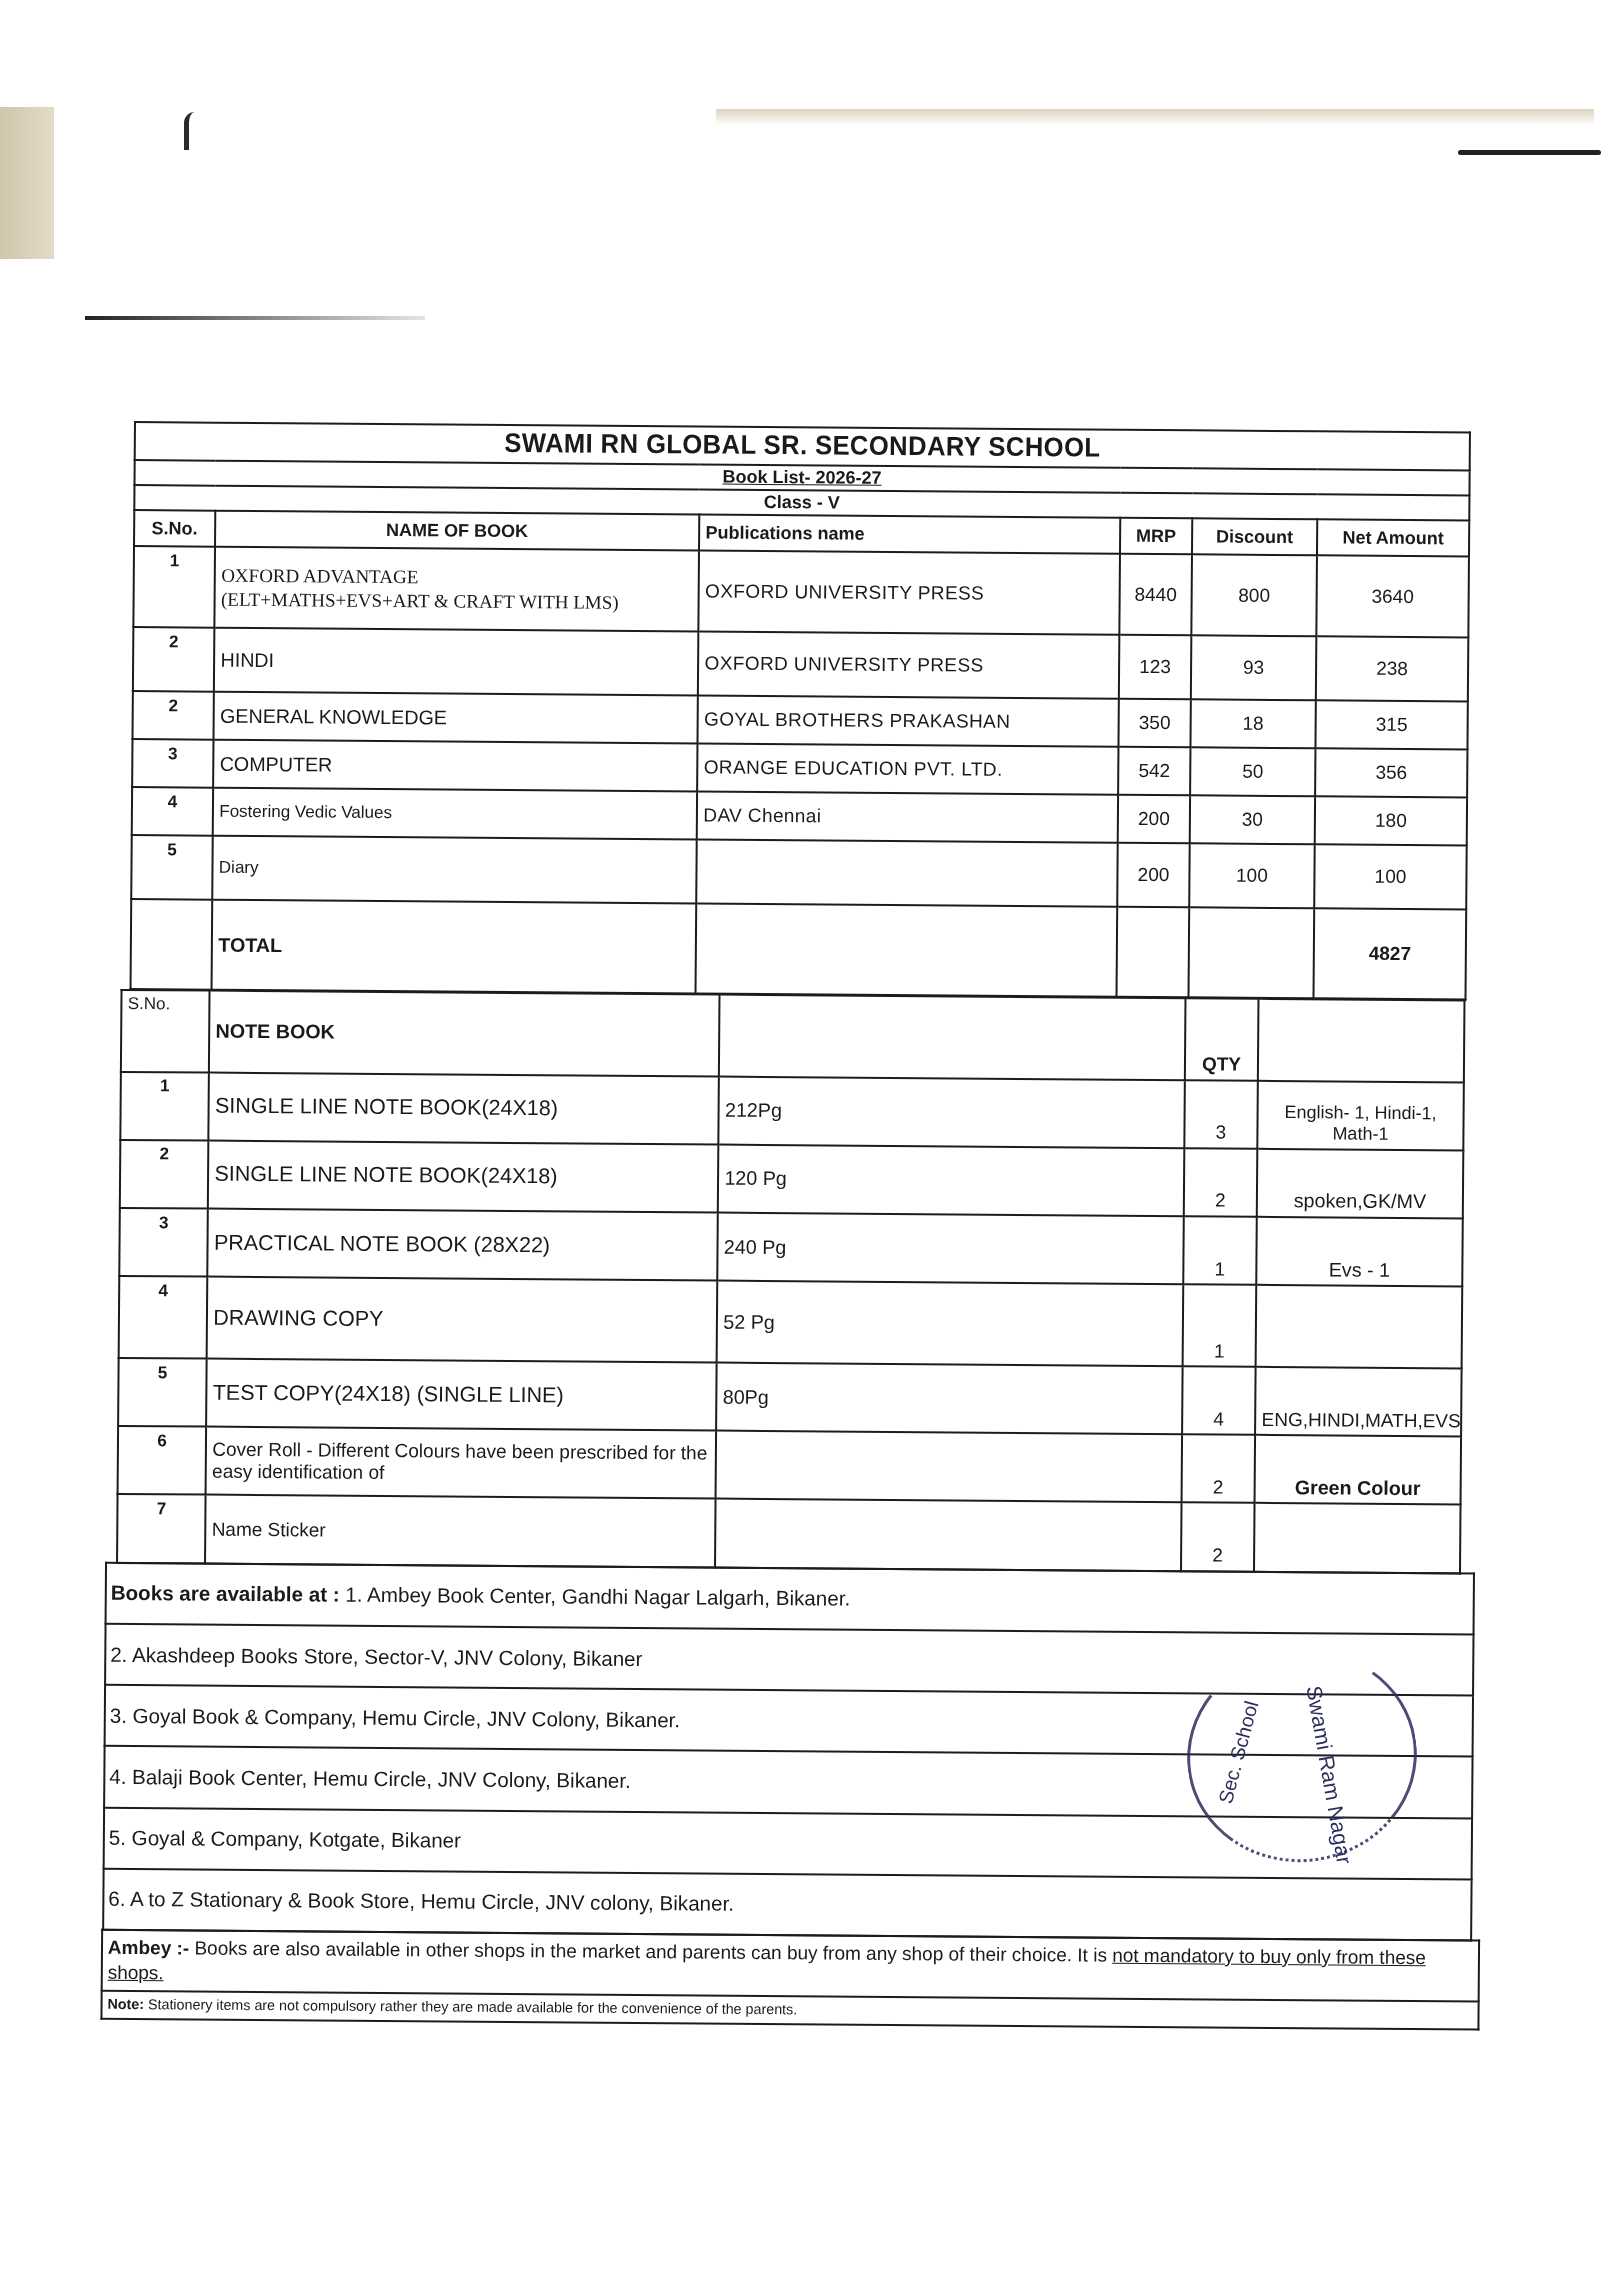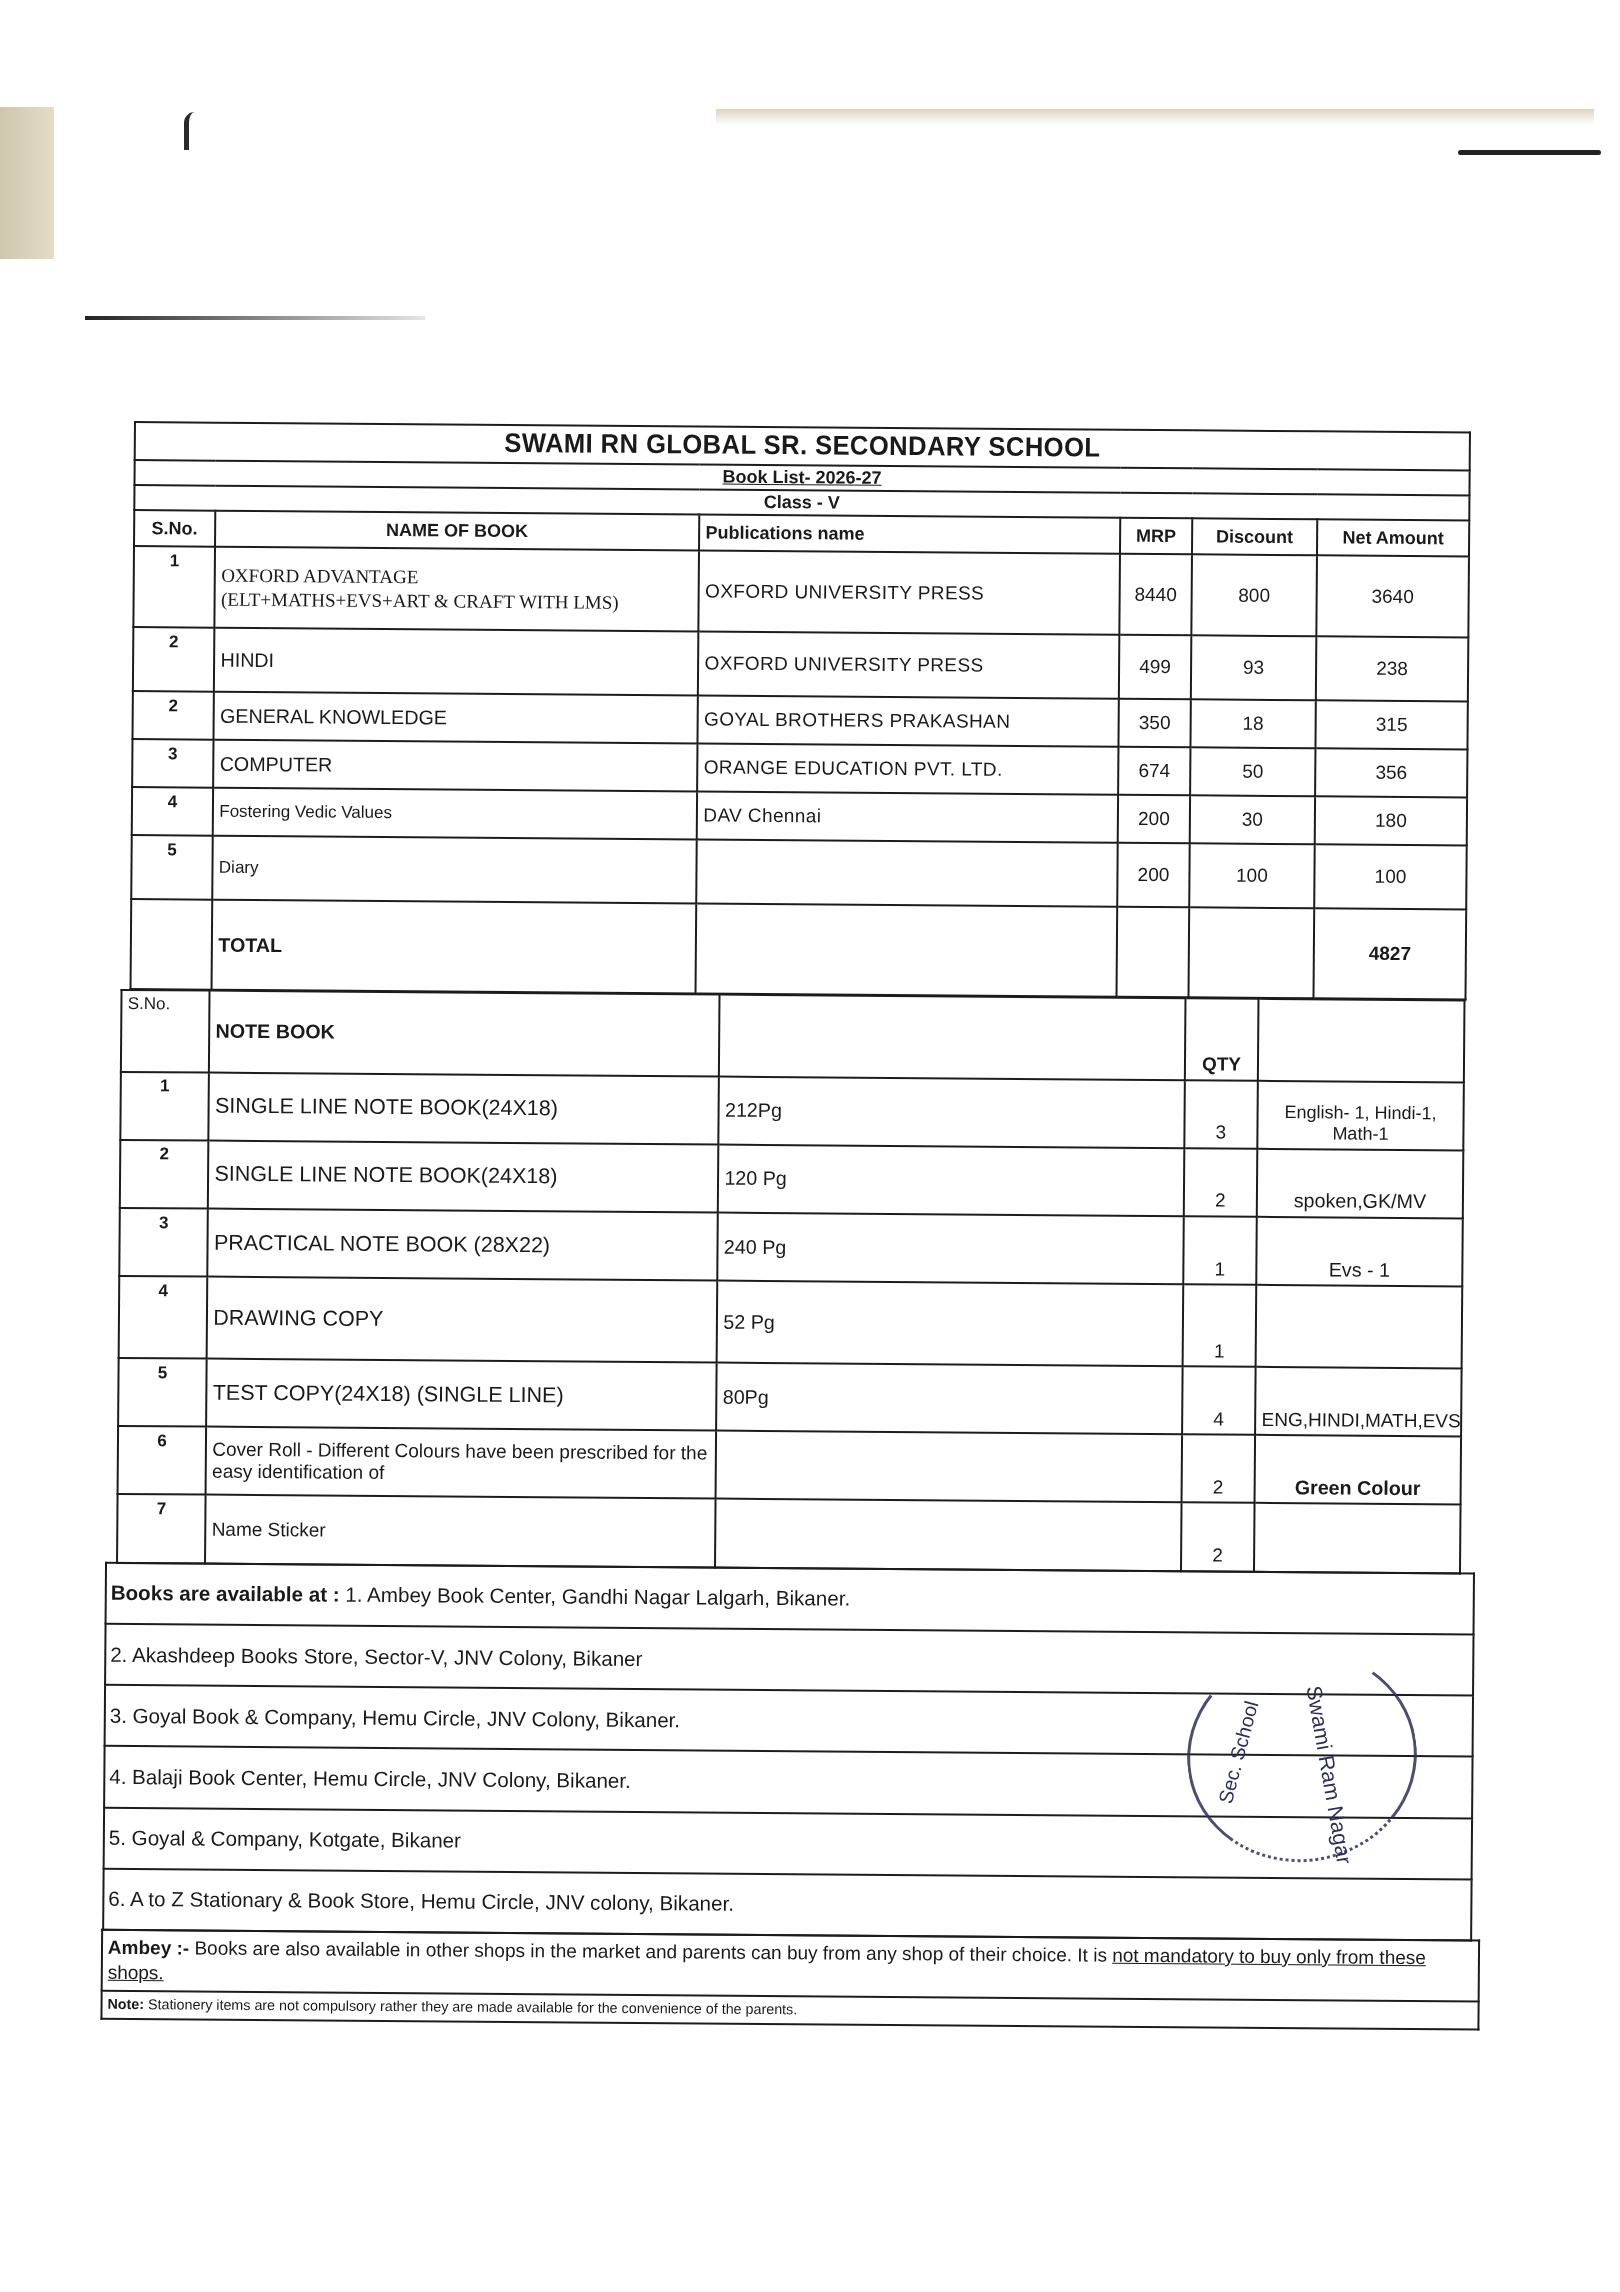--- a/index.html
+++ b/index.html
@@ -98,37 +98,37 @@
       <td class="book serif"><span>OXFORD ADVANTAGE</span><br><span>(ELT+MATHS+EVS+ART &amp; CRAFT WITH LMS)</span></td>
       <td class="pub">OXFORD UNIVERSITY PRESS</td>
       <td class="num">8440</td>
       <td class="num">800</td>
       <td class="num">3640</td>
     </tr>
     <tr class="r-50">
       <td class="sno">2</td>
       <td class="book">HINDI</td>
       <td class="pub">OXFORD UNIVERSITY PRESS</td>
-      <td class="num">499</td>
+      <td class="num">123</td>
       <td class="num">93</td>
       <td class="num">238</td>
     </tr>
     <tr class="r-44">
       <td class="sno">2</td>
       <td class="book">GENERAL KNOWLEDGE</td>
       <td class="pub">GOYAL BROTHERS PRAKASHAN</td>
       <td class="num">350</td>
       <td class="num">18</td>
       <td class="num">315</td>
     </tr>
     <tr class="r-44">
       <td class="sno">3</td>
       <td class="book">COMPUTER</td>
       <td class="pub">ORANGE EDUCATION PVT. LTD.</td>
-      <td class="num">674</td>
+      <td class="num">542</td>
       <td class="num">50</td>
       <td class="num">356</td>
     </tr>
     <tr class="r-44">
       <td class="sno">4</td>
       <td class="book" style="font-size:17px">Fostering Vedic Values</td>
       <td class="pub">DAV Chennai</td>
       <td class="num">200</td>
       <td class="num">30</td>
       <td class="num">180</td>

